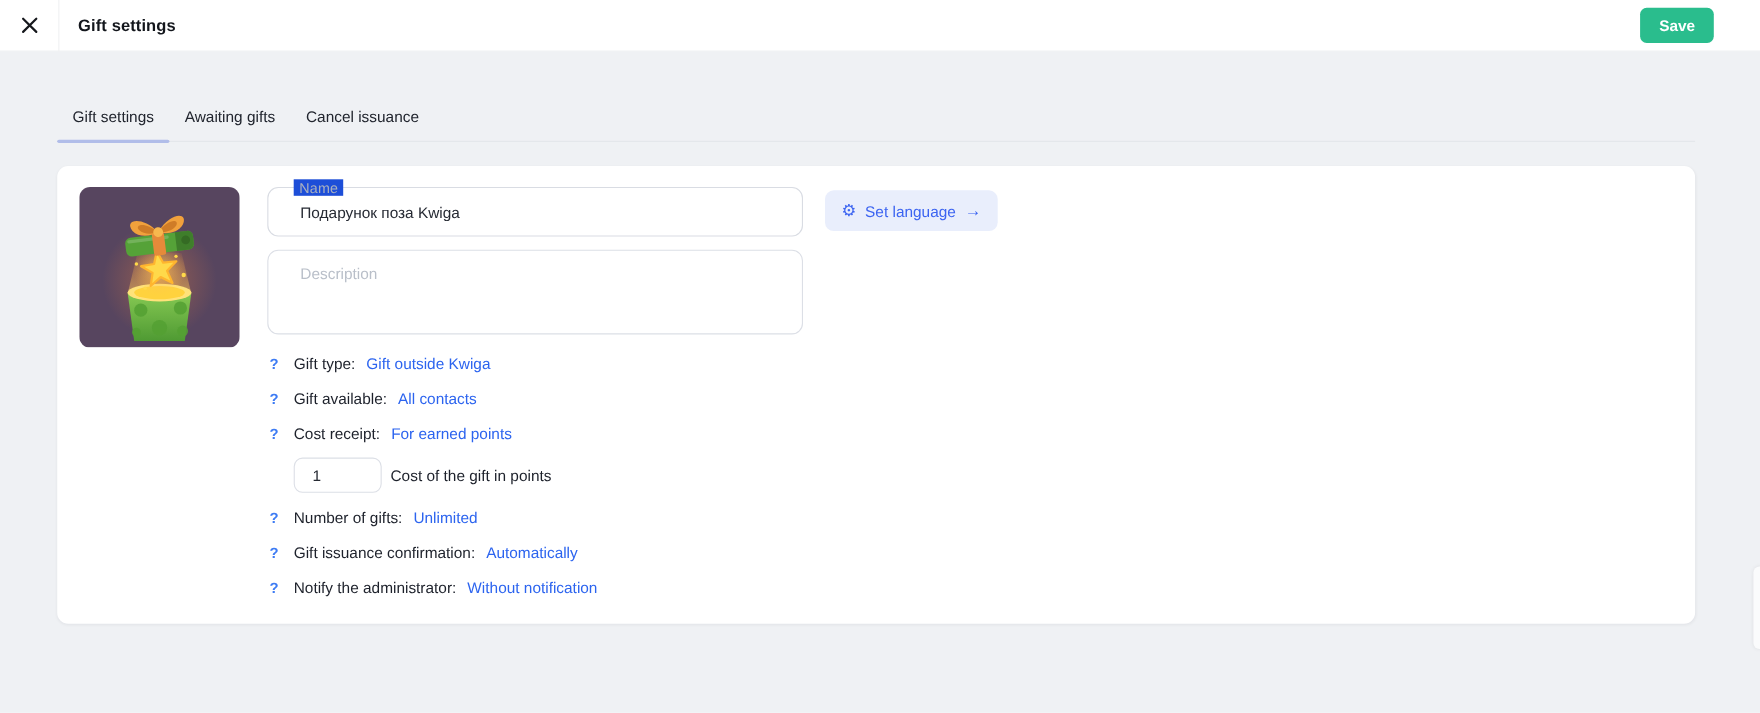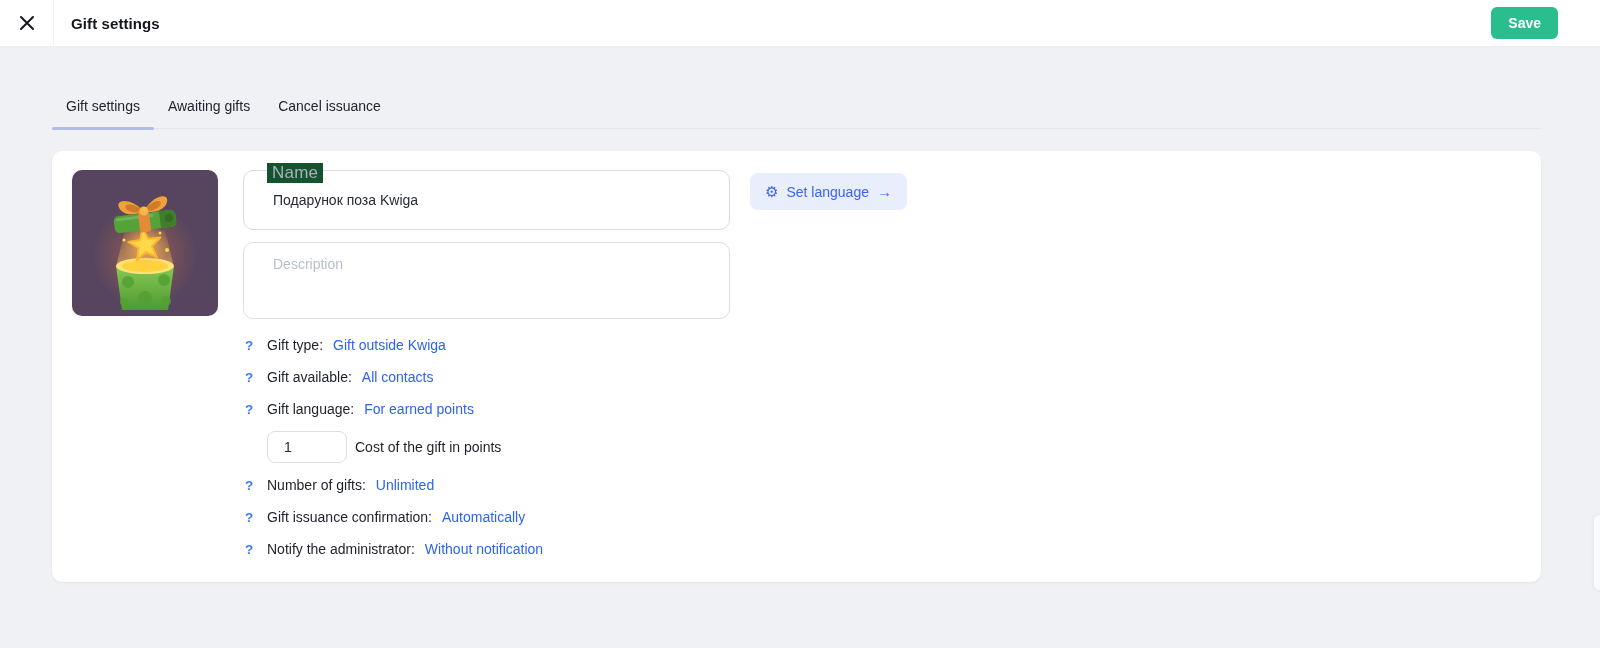--- a/index.html
+++ b/index.html
@@ -89,28 +89,28 @@
   }
   .form-col { flex: 1; min-width: 0; }
 
   .top-row { display: flex; align-items: flex-start; gap: 20px; }
   .fields { width: 487px; flex: none; }
 
   .name-field { position: relative; }
   .name-field label {
     position: absolute;
     top: -7px; left: 24px;
-    font-size: 17px;
+    font-size: 13px;
     color: #a9b0bf;
-    background: #14532d;
+    background: #1d4ed8;
     padding: 0 5px;
     letter-spacing: .2px;
   }
   .name-field input {
-    width: 100%; height: 60px;
+    width: 100%; height: 45px;
     border: 1px solid #d9dce3;
     border-radius: 10px;
     padding: 0 16px 0 29px;
     font-size: 14px;
     color: #262a33;
     font-family: "Liberation Sans", sans-serif;
     outline: none;
   }
   .desc-input {
     margin-top: 12px;
@@ -296,21 +296,21 @@
       </div>
 
       <div class="row">
         <span class="help">?</span>
         <span class="lbl">Gift available:</span>
         <a class="val">All contacts</a>
       </div>
 
       <div class="row">
         <span class="help">?</span>
-        <span class="lbl">Gift language:</span>
+        <span class="lbl">Cost receipt:</span>
         <a class="val">For earned points</a>
       </div>
 
       <div class="cost-row">
         <input type="text" class="cost-input" value="1" style="">
         <span class="cost-lbl">Cost of the gift in points</span>
       </div>
 
       <div class="row">
         <span class="help">?</span>

